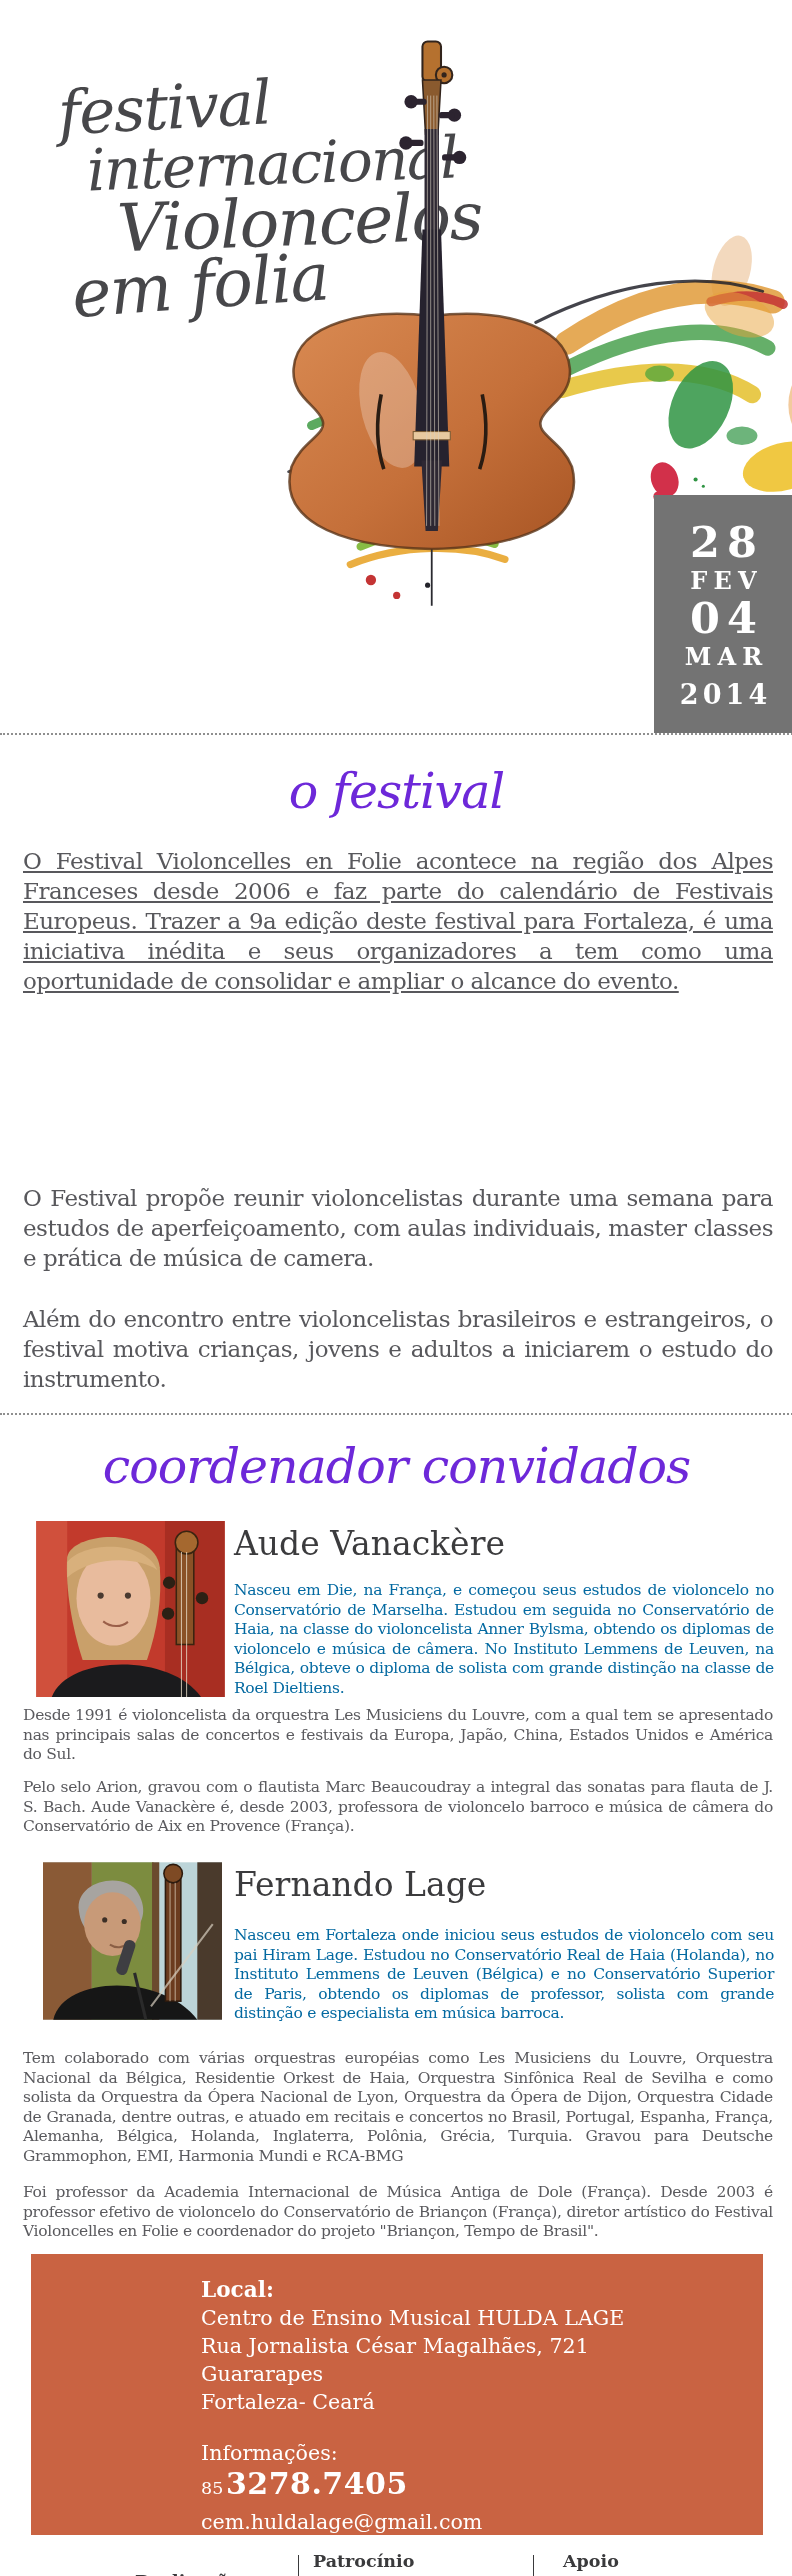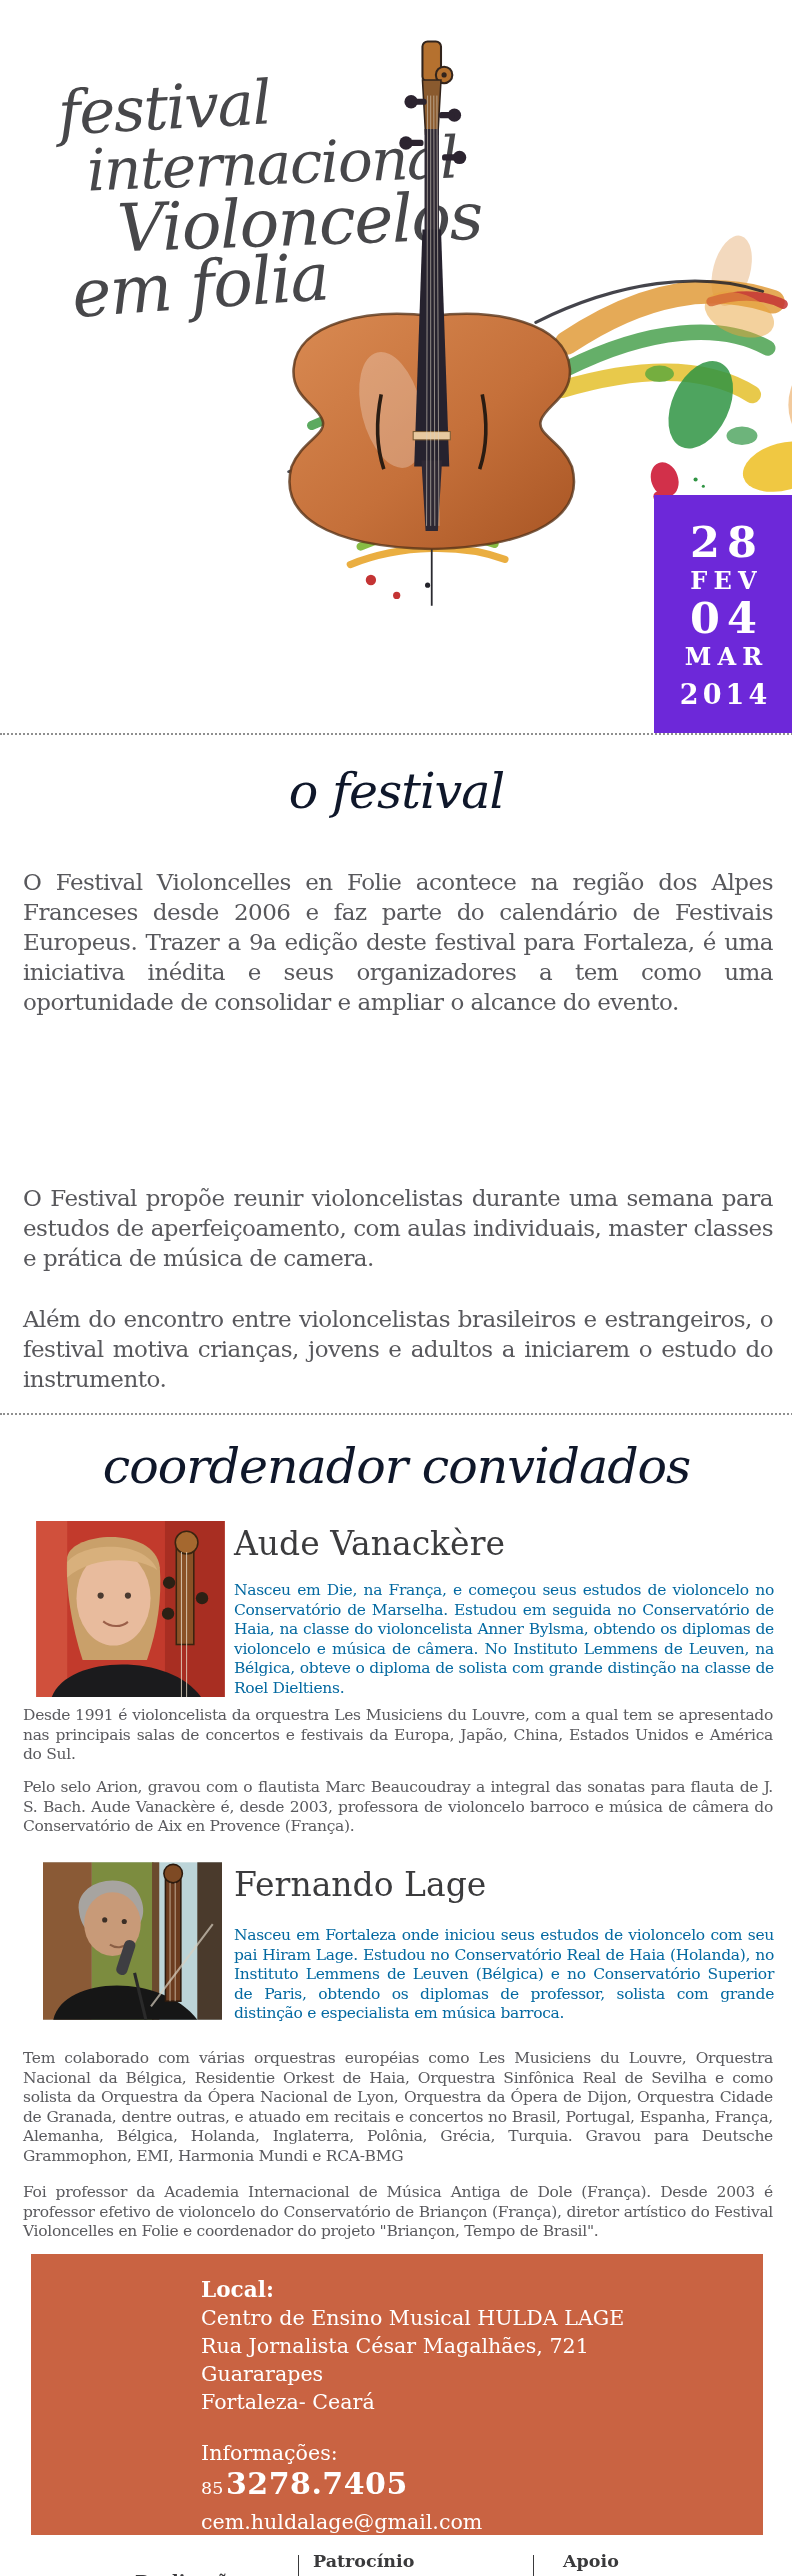--- a/index.html
+++ b/index.html
@@ -4,26 +4,26 @@
 <style>
   html,body{margin:0;padding:0;background:#ffffff;}
   #poster{position:relative;width:793px;height:2736px;background:#ffffff;overflow:hidden;
           font-family:"DejaVu Serif",serif;}
   .abs{position:absolute;}
 
   
   .script-line{position:absolute;font-family:"DejaVu Serif",serif;font-style:italic;
                color:#47474a;white-space:nowrap;letter-spacing:-1.5px;line-height:1;}
   .script-orange{position:absolute;left:0;width:100%;text-align:center;
-               font-family:"DejaVu Serif",serif;font-style:italic;color:#0f172a;
+               font-family:"DejaVu Serif",serif;font-style:italic;color:#6d28d9;
                letter-spacing:-1px;line-height:1;}
 
   
   .date-block{position:absolute;left:654px;top:495px;width:139px;height:238px;
-              background:#6d28d9;color:#fff;display:flex;flex-direction:column;
+              background:#737373;color:#fff;display:flex;flex-direction:column;
               align-items:center;padding-top:25px;box-sizing:border-box;}
   .date-big{font-size:43px;font-weight:bold;letter-spacing:7.2px;margin-left:7.2px;line-height:1.05;}
   .date-month{font-size:24px;font-weight:bold;letter-spacing:6.2px;margin-left:6.2px;line-height:1.3;}
   .date-year{font-size:27px;font-weight:bold;letter-spacing:4.1px;margin-left:4.1px;line-height:1.4;margin-top:3.1px;}
 
   .dotted-divider{position:absolute;left:0;width:100%;height:0;
                   border-top:2.6px dotted #8f8f8f;}
 
   .para{position:absolute;left:23px;width:750px;color:#58585C;
         font-size:23px;line-height:30px;text-align:justify;letter-spacing:-0.5px;}
@@ -153,21 +153,21 @@
     <div class="date-month">FEV</div>
     <div class="date-big">04</div>
     <div class="date-month">MAR</div>
     <div class="date-year">2014</div>
   </div>
 
   <div class="dotted-divider" style="top:733px;"></div>
 
   <div class="script-orange" style="top:767px;font-size:49px;">o festival</div>
 
-  <div class="para" style="top:867px;">O Festival Violoncelles en Folie acontece na região dos Alpes Franceses desde 2006 e faz parte do calendário de Festivais Europeus. Trazer a 9a edição deste festival para Fortaleza, é uma iniciativa inédita e seus organizadores a tem como uma oportunidade de consolidar e ampliar o alcance do evento.</div>
+  <div class="para" style="top:846px;text-decoration:underline;">O Festival Violoncelles en Folie acontece na região dos Alpes Franceses desde 2006 e faz parte do calendário de Festivais Europeus. Trazer a 9a edição deste festival para Fortaleza, é uma iniciativa inédita e seus organizadores a tem como uma oportunidade de consolidar e ampliar o alcance do evento.</div>
   <div class="para" style="top:1183px;">O Festival propõe reunir violoncelistas durante uma semana para estudos de aperfeiçoamento, com aulas individuais, master classes e prática de música de camera.</div>
   <div class="para" style="top:1304px;">Além do encontro entre violoncelistas brasileiros e estrangeiros, o festival motiva crianças, jovens e adultos a iniciarem o estudo do instrumento.</div>
 
   <div class="dotted-divider" style="top:1413px;"></div>
 
   <div class="script-orange" style="top:1442px;font-size:49px;">coordenador convidados</div>
 
   <svg class="photo" style="left:36px;top:1521px;" width="189" height="176" viewBox="0 0 366 342">
     <rect width="366" height="342" fill="#c23a2c"></rect>
     <rect width="366" height="342" fill="url(#curtain)" opacity="0"></rect>

